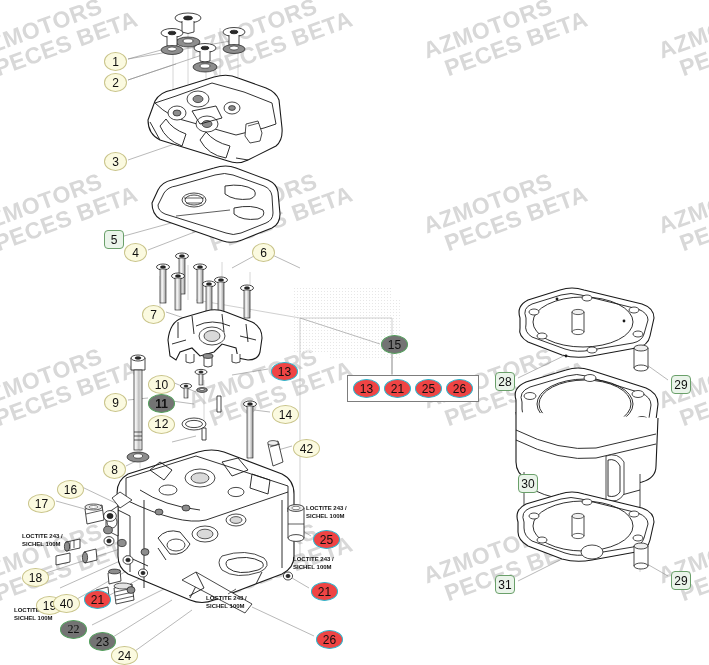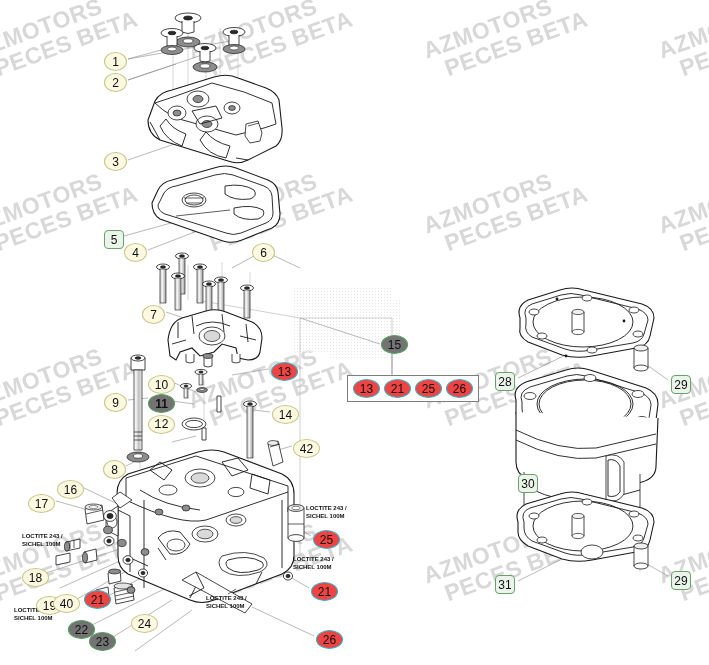--- a/index.html
+++ b/index.html
@@ -648,23 +648,23 @@
       <div class="cal yellow w2" style="left: 148px; top: 415px; font-family: Liberation Mono, monospace;">12</div>
       <div class="cal cyan w2" style="left: 271px; top: 362px;">13</div>
       <div class="cal yellow w2" style="left: 272px; top: 405px;">14</div>
       <div class="cal greenc w2" style="left: 381px; top: 335px;">15</div>
       <div class="cal yellow w2" style="left: 57px; top: 480px;">16</div>
       <div class="cal yellow w2" style="left: 28px; top: 494px;">17</div>
       <div class="cal yellow w2" style="left: 22px; top: 568px;">18</div>
       <div class="cal yellow w2" style="left: 36px; top: 596px;">19</div>
       <div class="cal yellow w2" style="left: 53px; top: 594px;">40</div>
       <div class="cal cyan w2" style="left: 84px; top: 590px;">21</div>
-      <div class="cal greenc w2" style="left: 68px; top: 620px;">22</div>
+      <div class="cal greenc w2" style="left: 60px; top: 620px; font-family: Liberation Serif, serif;">22</div>
       <div class="cal greenc w2" style="left: 89px; top: 632px;">23</div>
-      <div class="cal yellow w2" style="left: 111px; top: 614px; margin-left: 20px;">24</div>
+      <div class="cal yellow w2" style="left: 111px; top: 646px;">24</div>
       <div class="cal cyan w2" style="left: 313px; top: 530px;">25</div>
       <div class="cal cyan w2" style="left: 316px; top: 630px;">26</div>
       <div class="cal yellow w2" style="left: 293px; top: 439px;">42</div>
       <div class="cal green w2" style="left: 495px; top: 372px;">28</div>
       <div class="cal green w2" style="left: 671px; top: 375px;">29</div>
       <div class="cal green w2" style="left: 518px; top: 474px;">30</div>
       <div class="cal green w2" style="left: 495px; top: 575px;">31</div>
       <div class="cal green w2" style="left: 671px; top: 571px;">29</div>
       <div class="cal cyan w2" style="left: 311px; top: 582px;">21</div>
     </div>

